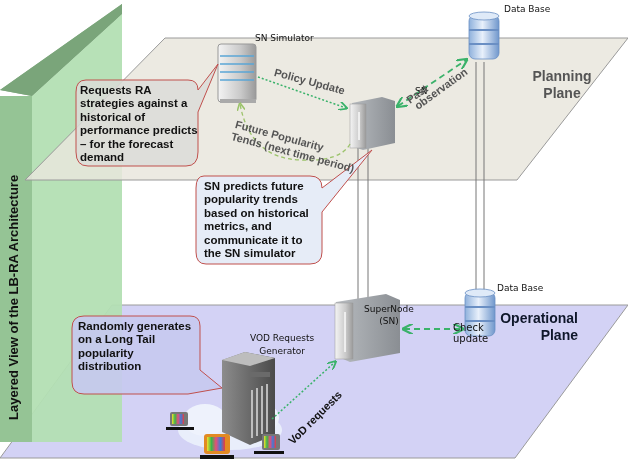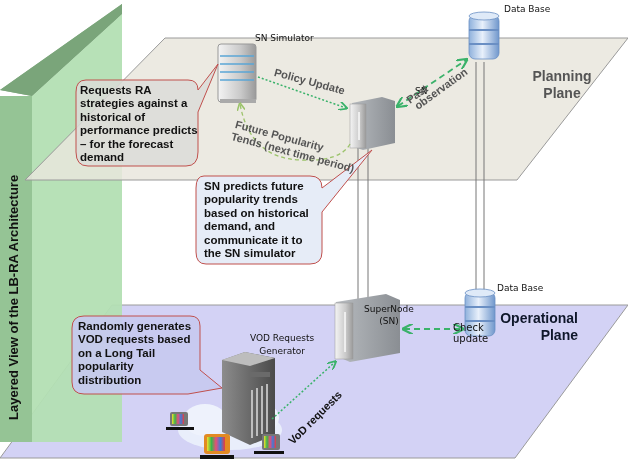--- a/index.html
+++ b/index.html
@@ -181,23 +181,22 @@
   <div>strategies against a</div>
   <div>historical of</div>
   <div>performance predicts</div>
   <div>– for the forecast</div>
   <div>demand</div>
 </div>
 <div class="callout-text" style="left:204px; top:180px;">
   <div>SN predicts future</div>
   <div>popularity trends</div>
   <div>based on historical</div>
-  <div>demand, and</div>
+  <div>metrics, and</div>
   <div>communicate it to</div>
   <div>the SN simulator</div>
 </div>
 <div class="callout-text" style="left:78px; top:320px;">
   <div>Randomly generates</div>
-  <div>VOD requests based</div>
   <div>on a Long Tail</div>
   <div>popularity</div>
   <div>distribution</div>
 </div>
 
 </body></html>

